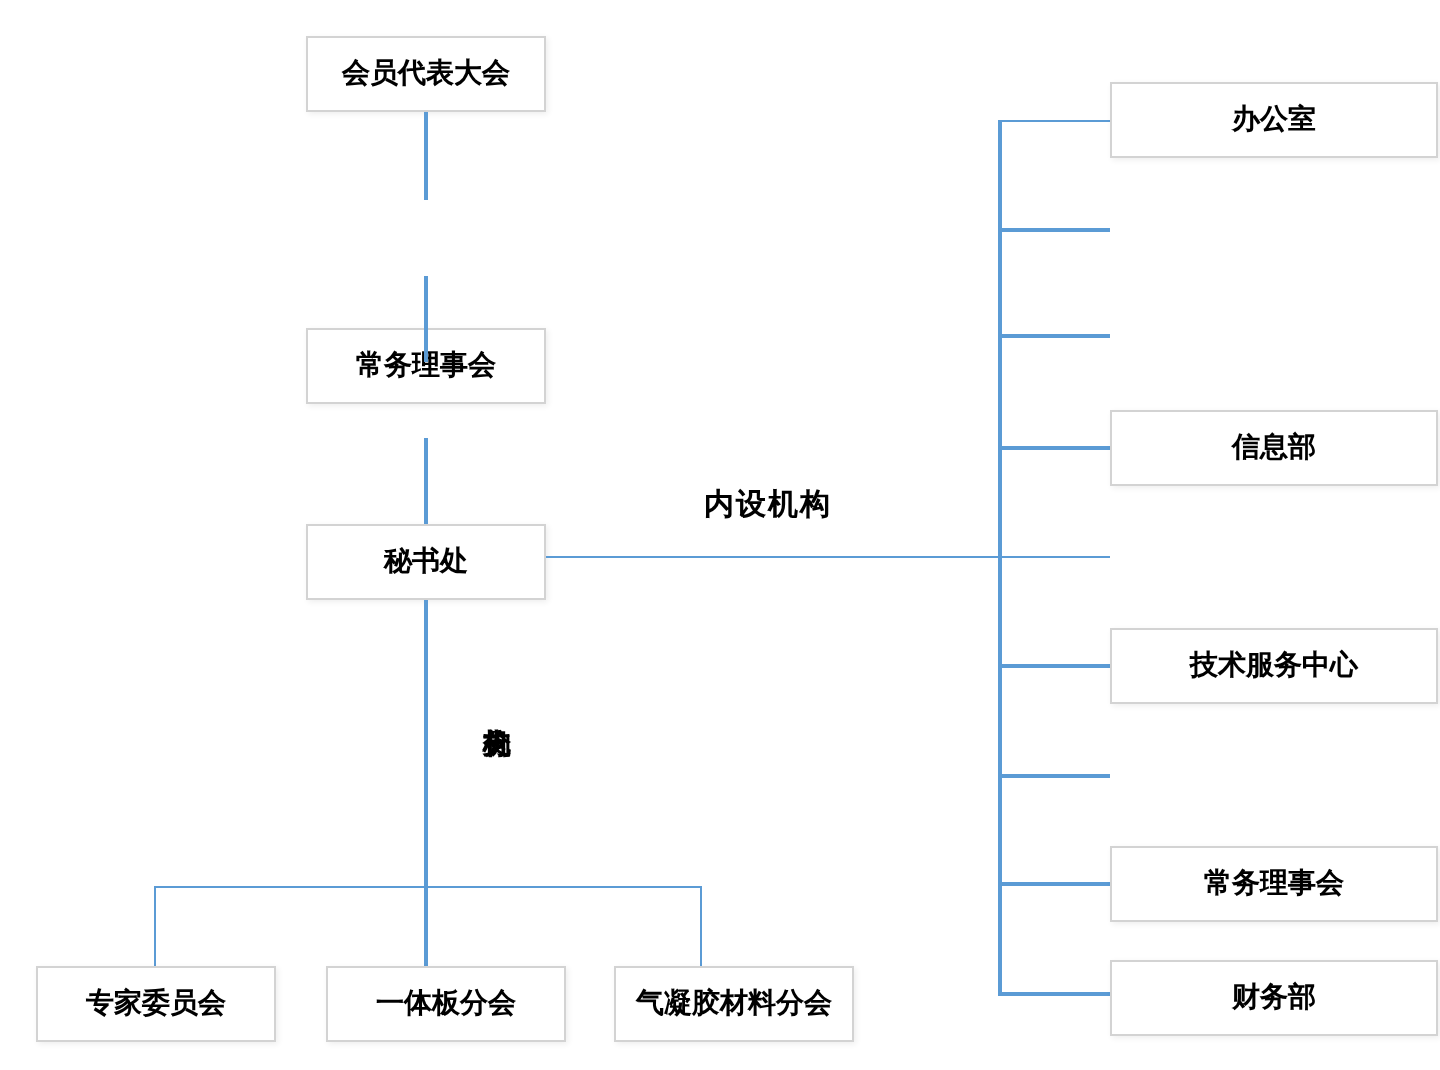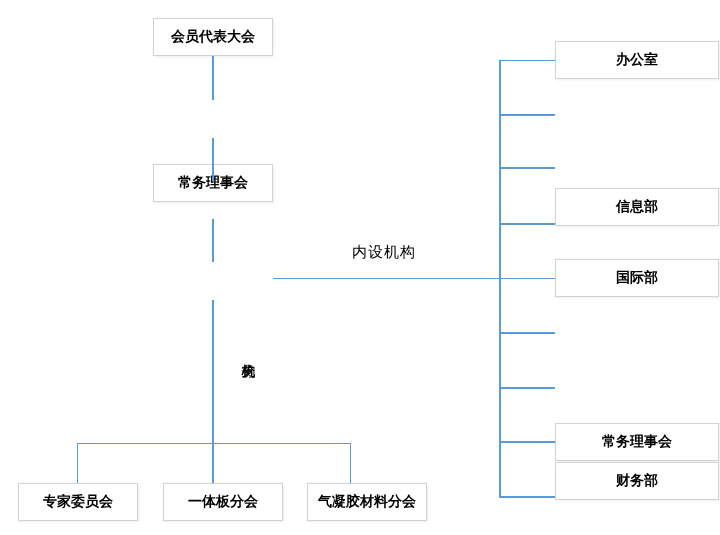--- a/index.html
+++ b/index.html
@@ -38,40 +38,41 @@
   .node.w-branch { width: 120px; }
   .line {
     position: absolute;
     background: var(--line);
   }
   .vline { width: 1.5px; }
   .hline { height: 1.5px; }
   .group-label {
     position: absolute;
     font-size: 15px;
-    font-weight: normal;
+    font-weight: bold;
     color: var(--text);
     letter-spacing: 1px;
     white-space: nowrap;
   }
   .group-label.vertical {
     writing-mode: vertical-rl;
     text-orientation: upright;
     letter-spacing: 0;
     font-size: 14px;
     line-height: 1;
   }
 </style>
 </head>
 <body>
 
 <div class="canvas">
 
   <div class="node w-main" style="top:18px">会员代表大会</div>
   <div class="node w-main" style="top:164px">常务理事会</div>
+  <div class="node w-main" style="top:262px">秘书处</div>
 
   <div class="line vline" style="left:212.25px;top:56px;height:44px"></div>
   <div class="line vline" style="left:212.25px;top:138px;height:43px"></div>
   <div class="line vline" style="left:212.25px;top:219px;height:43px"></div>
 
   <div class="line vline" style="left:212.25px;top:300px;height:143px"></div>
 
   <div class="line hline" style="left:77px;top:442.5px;width:274px"></div>
   <div class="line vline" style="left:76.5px;top:442.5px;height:41px"></div>
   <div class="line vline" style="left:212.25px;top:442.5px;height:41px"></div>
@@ -85,22 +86,22 @@
   <div class="line hline" style="left:499.25px;top:223.25px;width:56px"></div>
   <div class="line hline" style="left:499.25px;top:332.25px;width:56px"></div>
   <div class="line hline" style="left:499.25px;top:387.25px;width:56px"></div>
   <div class="line hline" style="left:499.25px;top:441.25px;width:56px"></div>
   <div class="line hline" style="left:499.25px;top:496.25px;width:56px"></div>
 
   <div class="group-label" style="left:352px;top:243px">内设机构</div>
   <div class="group-label vertical" style="left:242px;top:353px">分支机构</div>
 
   <div class="node w-dept" style="top:41px">办公室</div>
-  <div class="node w-dept" style="top:188px">信息部</div>
-  <div class="node w-dept" style="top:259px">国际部</div>
+  <div class="node w-dept" style="top:205px">信息部</div>
+  <div class="node w-dept" style="top:314px">技术服务中心</div>
   <div class="node w-dept" style="top:423px">常务理事会</div>
-  <div class="node w-dept" style="top:462px">财务部</div>
+  <div class="node w-dept" style="top:480px">财务部</div>
 
   <div class="node w-branch" style="left:163px;top:483px;width:120px">一体板分会</div>
   <div class="node w-branch" style="left:18px;top:483px;width:120px">专家委员会</div>
   <div class="node w-branch" style="left:307px;top:483px;width:120px">气凝胶材料分会</div>
 
 </div>
 
 </body></html>

